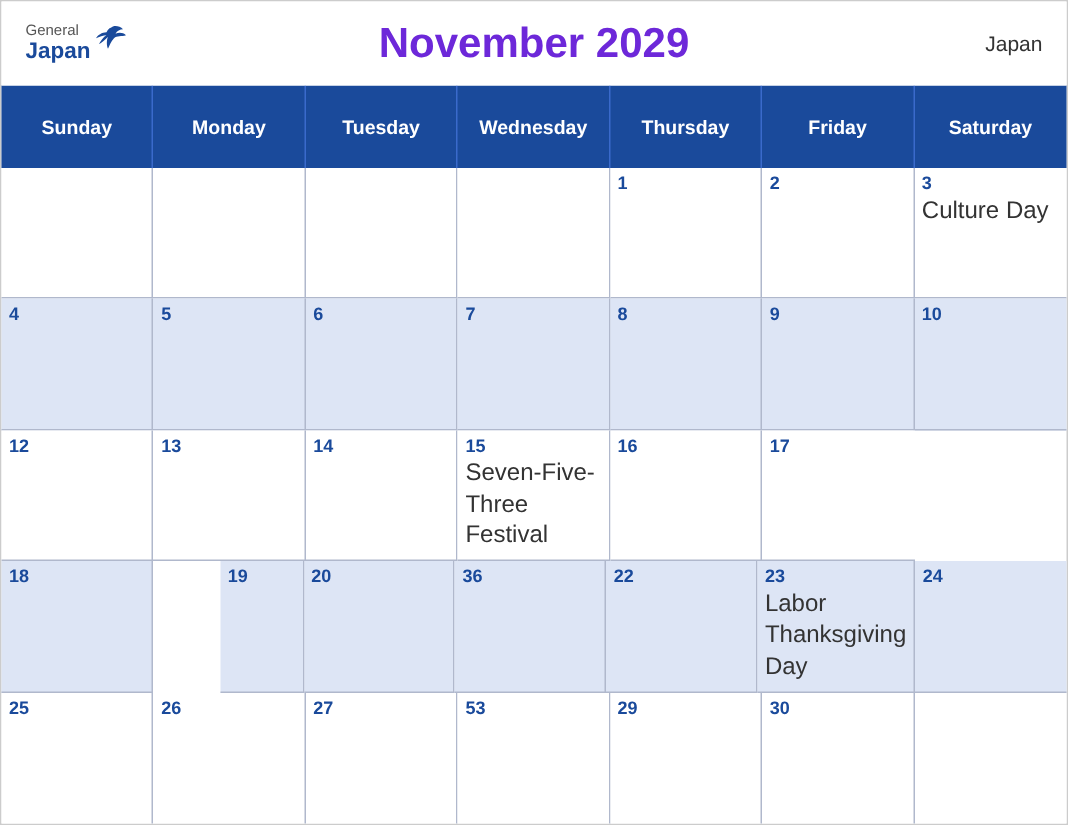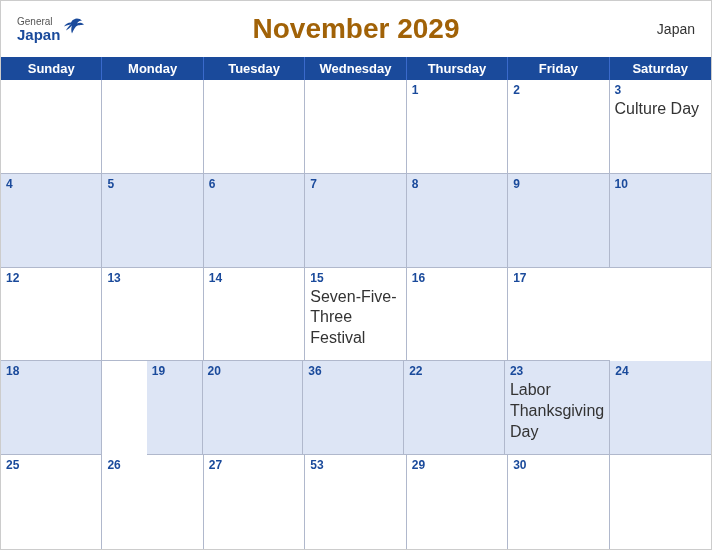--- a/index.html
+++ b/index.html
@@ -30,39 +30,39 @@
       left: 16px;
       top: 50%;
       transform: translateY(-50%);
       display: flex;
       flex-direction: column;
       align-items: center;
     }
     .month-title {
       font-size: 28px;
       font-weight: bold;
-      color: #a16207;
+      color: #6d28d9;
     }
     .country-label {
       position: absolute;
       right: 16px;
       top: 50%;
       transform: translateY(-50%);
       font-size: 14px;
       color: #333;
     }
     .day-headers {
       display: grid;
       grid-template-columns: repeat(7, 1fr);
       background: #1a4a9b;
     }
     .day-header {
       color: #fff;
       text-align: center;
-      padding: 4px 4px;
+      padding: 20px 4px;
       font-size: 13px;
       font-weight: bold;
       border-right: 1px solid #3a6acb;
     }
     .day-header:last-child {
       border-right: none;
     }
     .calendar-cell {
       border: 1px solid #ccc;
       border-top: none;

